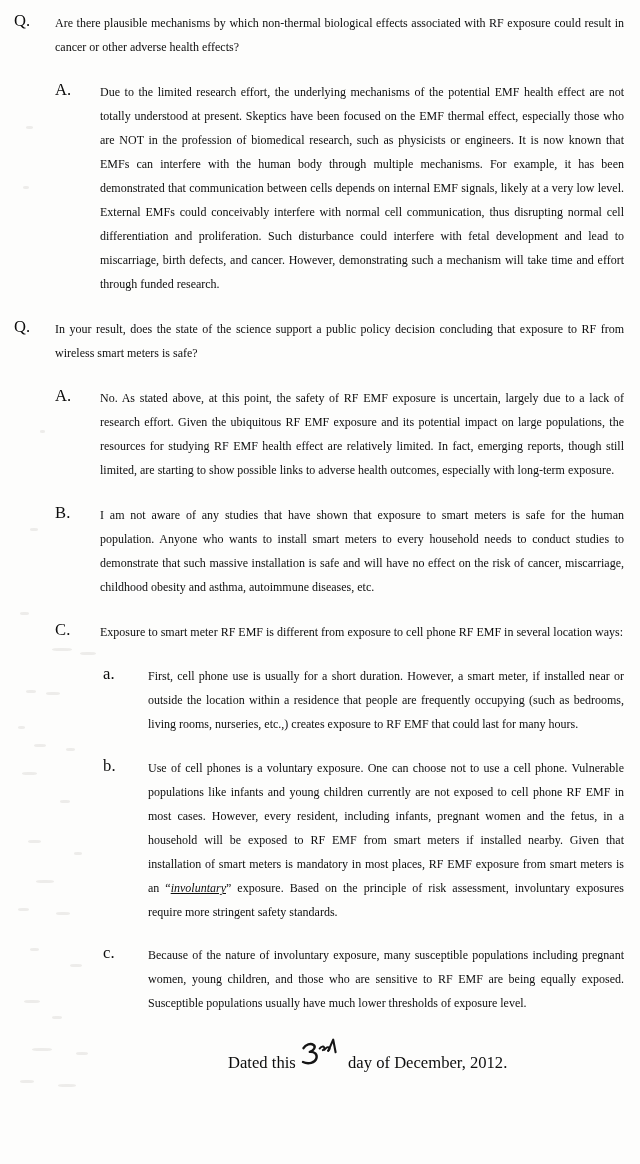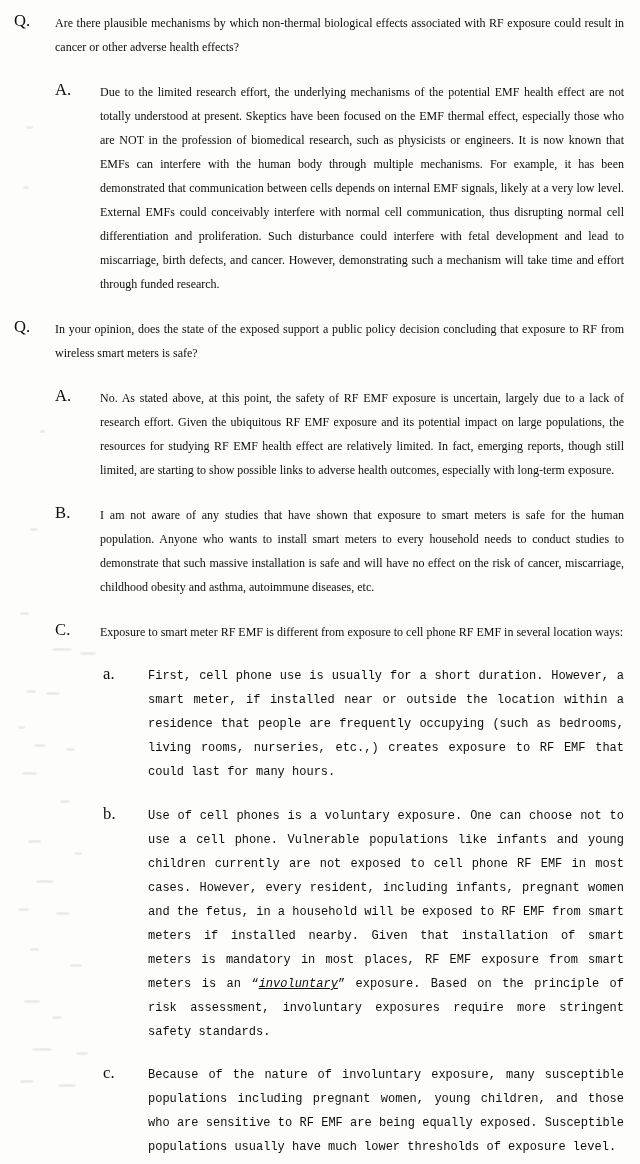--- a/index.html
+++ b/index.html
@@ -68,21 +68,21 @@
   .lvl-q  .body     { width: 569px; }
 
   
   .lvl-a            { margin-left: 55px; width: 569px; }
   .lvl-a  .label    { width: 45px; }
   .lvl-a  .body     { width: 524px; }
 
   
   .lvl-s            { margin-left: 103px; width: 521px; }
   .lvl-s  .label    { width: 45px; }
-  .lvl-s  .body     { width: 476px; font-family: Liberation Mono, monospace; }
+  .lvl-s  .body     { width: 476px; }
 
   .gap-lg  { height: 21px; }
   .gap-md  { height: 20px; }
   .gap-sm  { height: 19px; }
 
   .top-pad { height: 11px; }
 
   em.uline {
     font-style: italic;
     text-decoration: underline;
@@ -165,21 +165,21 @@
     <div class="qa-block lvl-a">
       <div class="label">A.</div>
       <div class="body">Due to the limited research effort, the underlying mechanisms of the potential EMF health effect are not totally understood at present.  Skeptics have been focused on the EMF thermal effect, especially those who are NOT in the profession of biomedical research, such as physicists or engineers.   It is now known that EMFs can interfere with the human body through multiple mechanisms.  For example, it has been demonstrated that communication between cells depends on internal EMF signals, likely at a very low level.   External EMFs could conceivably interfere with normal cell communication, thus disrupting normal cell differentiation and proliferation.  Such disturbance could interfere with fetal development and lead to miscarriage, birth defects, and cancer.  However, demonstrating such a mechanism will take time and effort through funded research.</div>
     </div>
 
     <div class="gap-lg"></div>
 
     
     <div class="qa-block lvl-q">
       <div class="label">Q.</div>
-      <div class="body">In your opinion, does the state of the exposed support a public policy decision concluding that exposure to RF from wireless smart meters is safe?</div>
+      <div class="body">In your result, does the state of the science support a public policy decision concluding that exposure to RF from wireless smart meters is safe?</div>
     </div>
 
     <div class="gap-lg"></div>
 
     
     <div class="qa-block lvl-a">
       <div class="label">A.</div>
       <div class="body">No.  As stated above, at this point, the safety of RF EMF exposure is uncertain, largely due to a lack of research effort.  Given the ubiquitous RF EMF exposure and its potential impact on large populations, the resources for studying RF EMF health effect are relatively limited.  In fact, emerging reports, though still limited, are starting to show possible links to adverse health outcomes, especially with long-term exposure.</div>
     </div>
 

